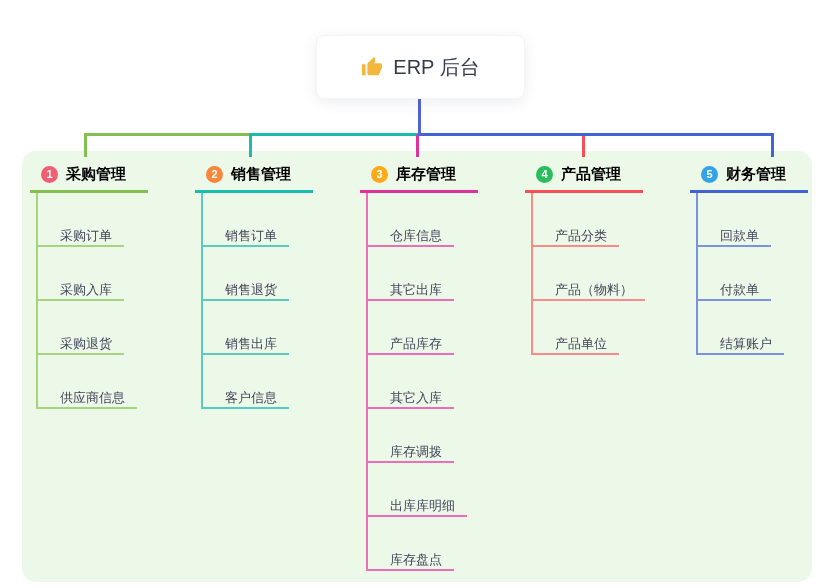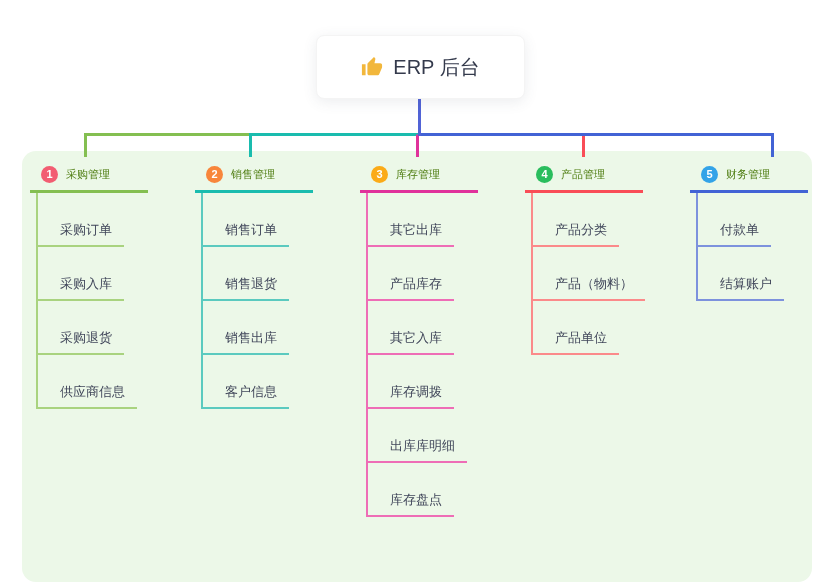--- a/index.html
+++ b/index.html
@@ -23,25 +23,25 @@
   .branch{position:absolute;top:144px;width:118px;z-index:3;}
   .branch-title{
     display:flex;align-items:center;height:32px;padding-left:11px;gap:8px;
     border-bottom:3px solid var(--main);
   }
   .badge{
     width:17px;height:17px;border-radius:50%;flex:0 0 17px;background:var(--badge);
     color:#fff;font-size:11px;font-weight:700;line-height:1;
     display:flex;align-items:center;justify-content:center;
   }
-  .branch-label{font-size:11px;font-weight:400;color:#4d7c0f;white-space:nowrap;}
+  .branch-label{font-size:15px;font-weight:700;color:#000000;white-space:nowrap;}
   .children{margin-left:6px;border-left:2px solid var(--child);}
   .child{height:54px;display:flex;align-items:flex-end;}
   .child-label{
-    display:inline-block;padding:0 12px 6px 22px;border-bottom:2px solid var(--child);
+    display:inline-block;padding:0 12px 0 22px;border-bottom:2px solid var(--child);
     font-size:13px;color:#40465a;white-space:nowrap;
   }
 </style>
 </head>
 <body>
 
 <div class="canvas">
   <div class="panel"></div>
 
   <svg id="connectors" width="839" height="588" viewBox="0 0 839 588">
@@ -103,20 +103,23 @@
         </div>
   </div>
 
   <div class="branch" style="left: 360px; --main: #e0329b; --child: #ee6db6; --badge: #fbab18;">
     <div class="branch-title">
       <span class="badge">3</span>
       <span class="branch-label">库存管理</span>
     </div>
     <div class="children">
           <div class="child">
+            <span class="child-label">仓库信息</span>
+          </div>
+          <div class="child">
             <span class="child-label">其它出库</span>
           </div>
           <div class="child">
             <span class="child-label">产品库存</span>
           </div>
           <div class="child">
             <span class="child-label">其它入库</span>
           </div>
           <div class="child">
             <span class="child-label">库存调拨</span>
@@ -148,20 +151,23 @@
         </div>
   </div>
 
   <div class="branch" style="left: 690px; --main: #4263d5; --child: #7d92dd; --badge: #33a3e8;">
     <div class="branch-title">
       <span class="badge">5</span>
       <span class="branch-label">财务管理</span>
     </div>
     <div class="children">
           <div class="child">
+            <span class="child-label">回款单</span>
+          </div>
+          <div class="child">
             <span class="child-label">付款单</span>
           </div>
           <div class="child">
             <span class="child-label">结算账户</span>
           </div>
         </div>
   </div>
 </div>
 </div>
 

